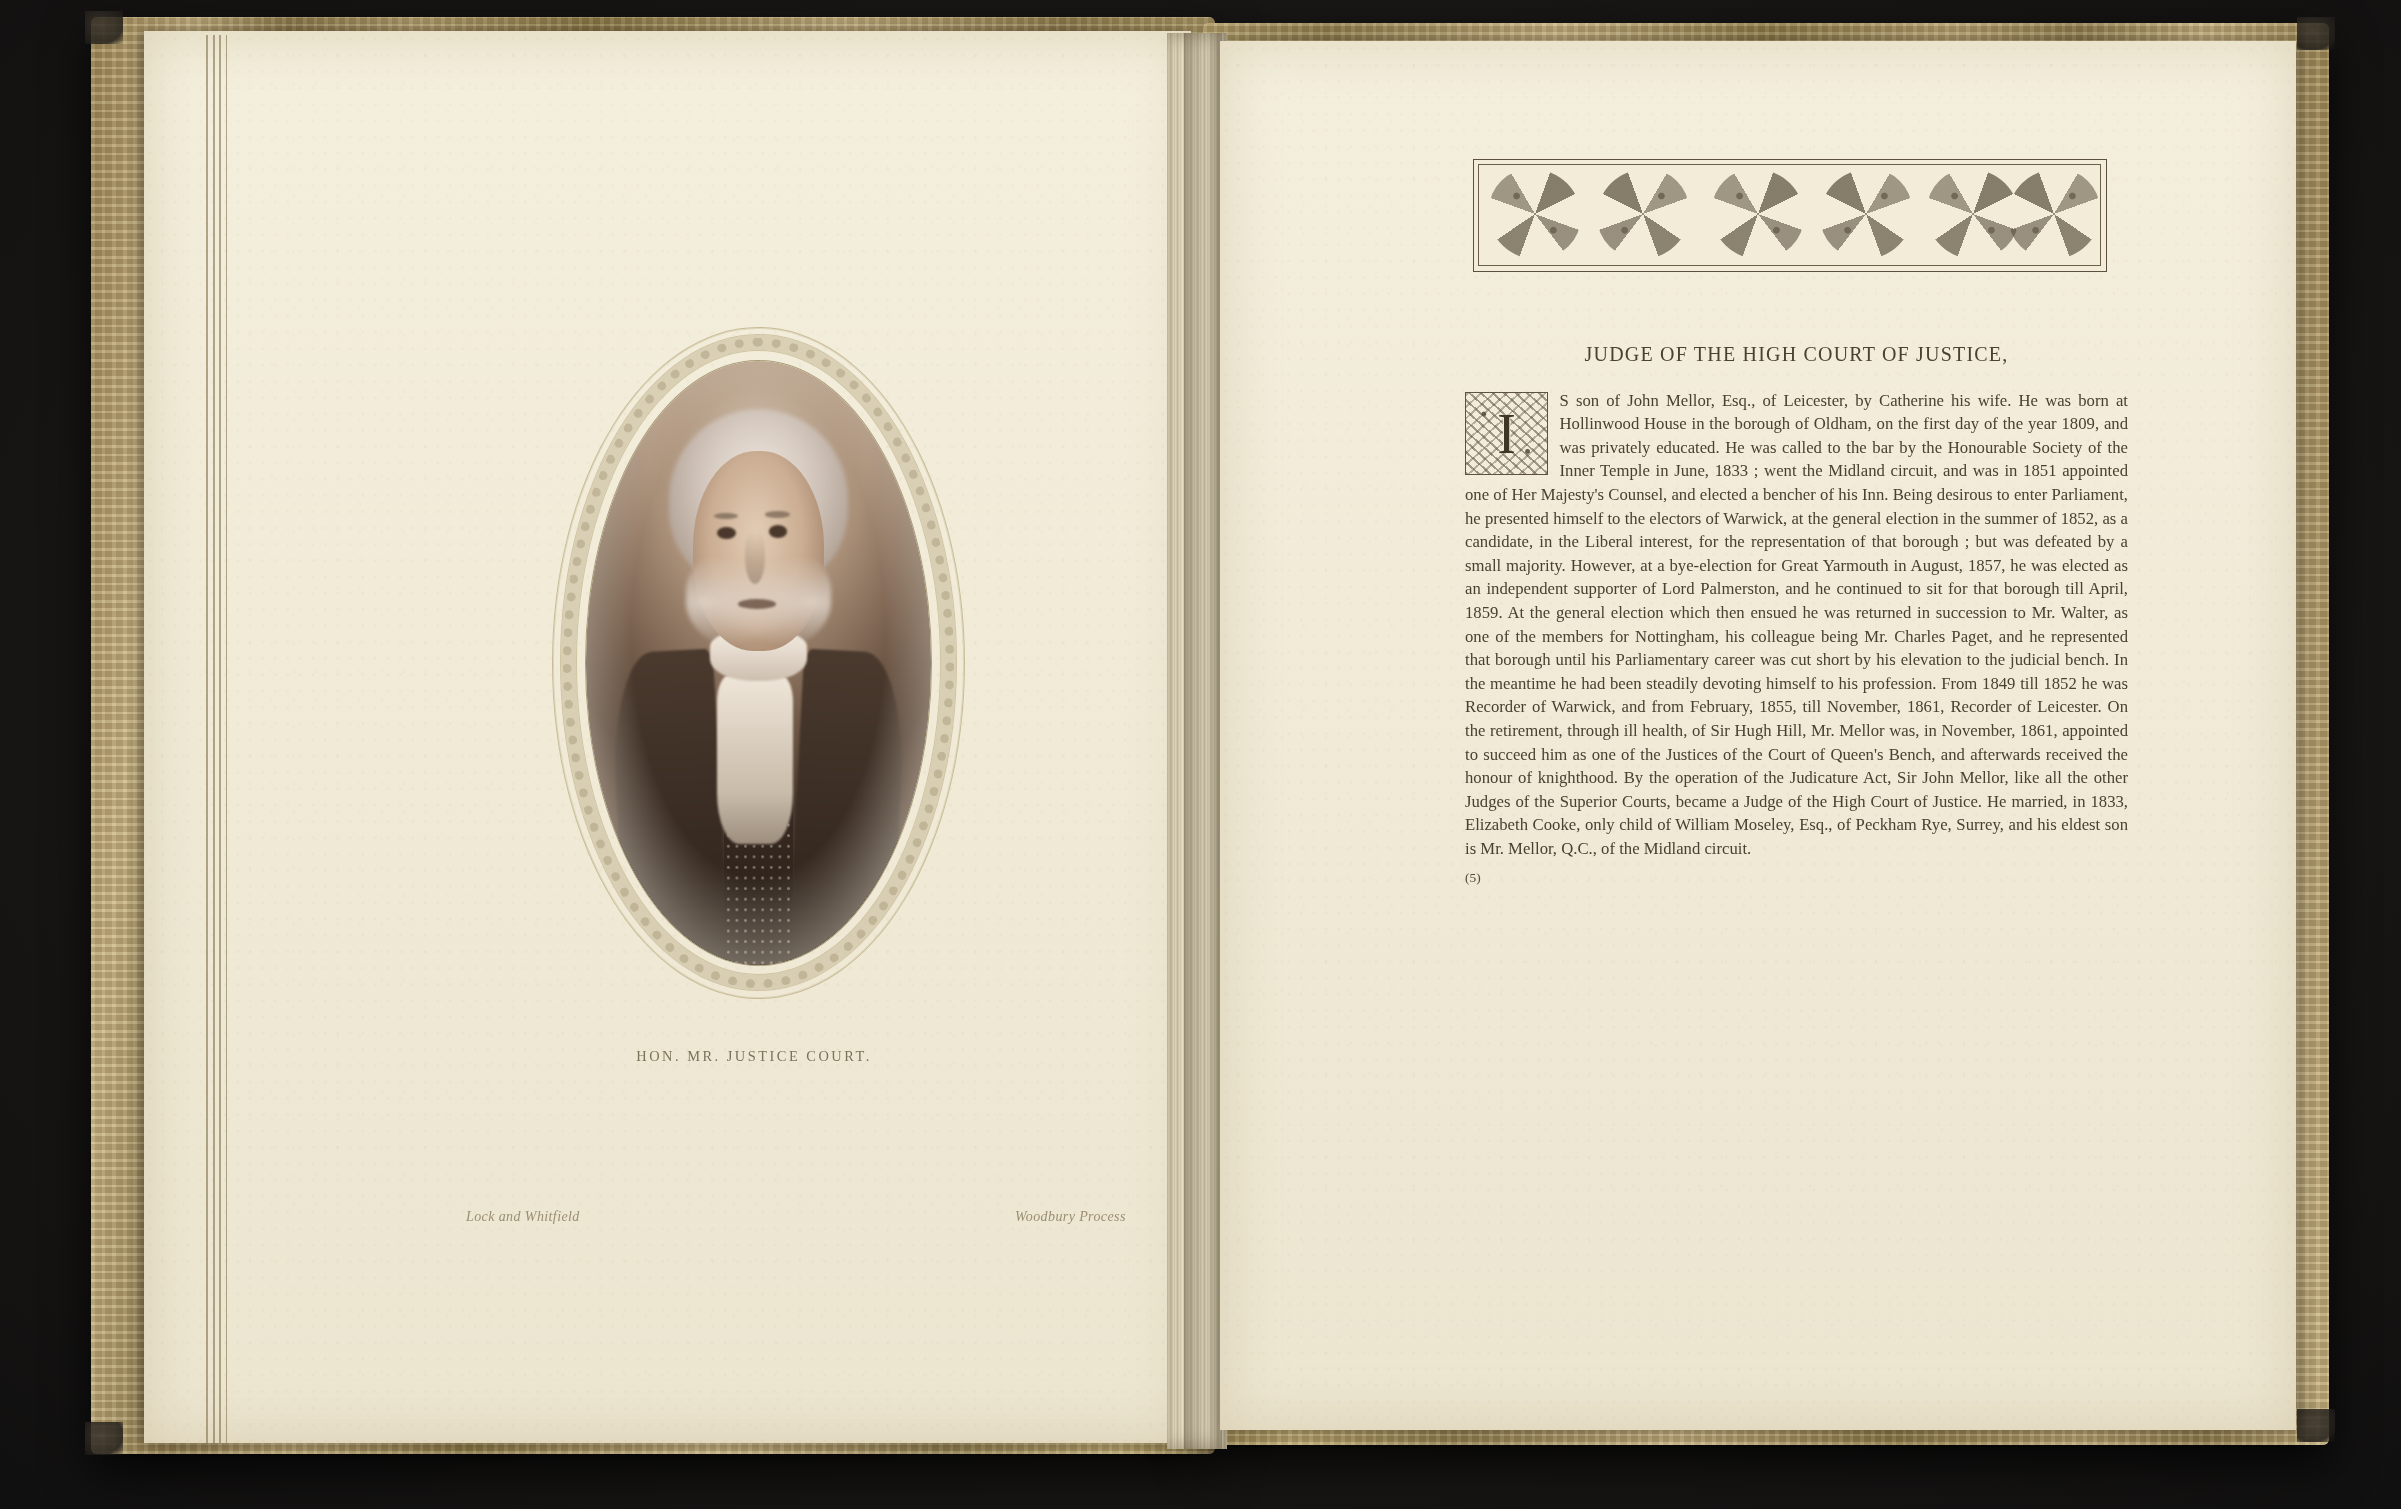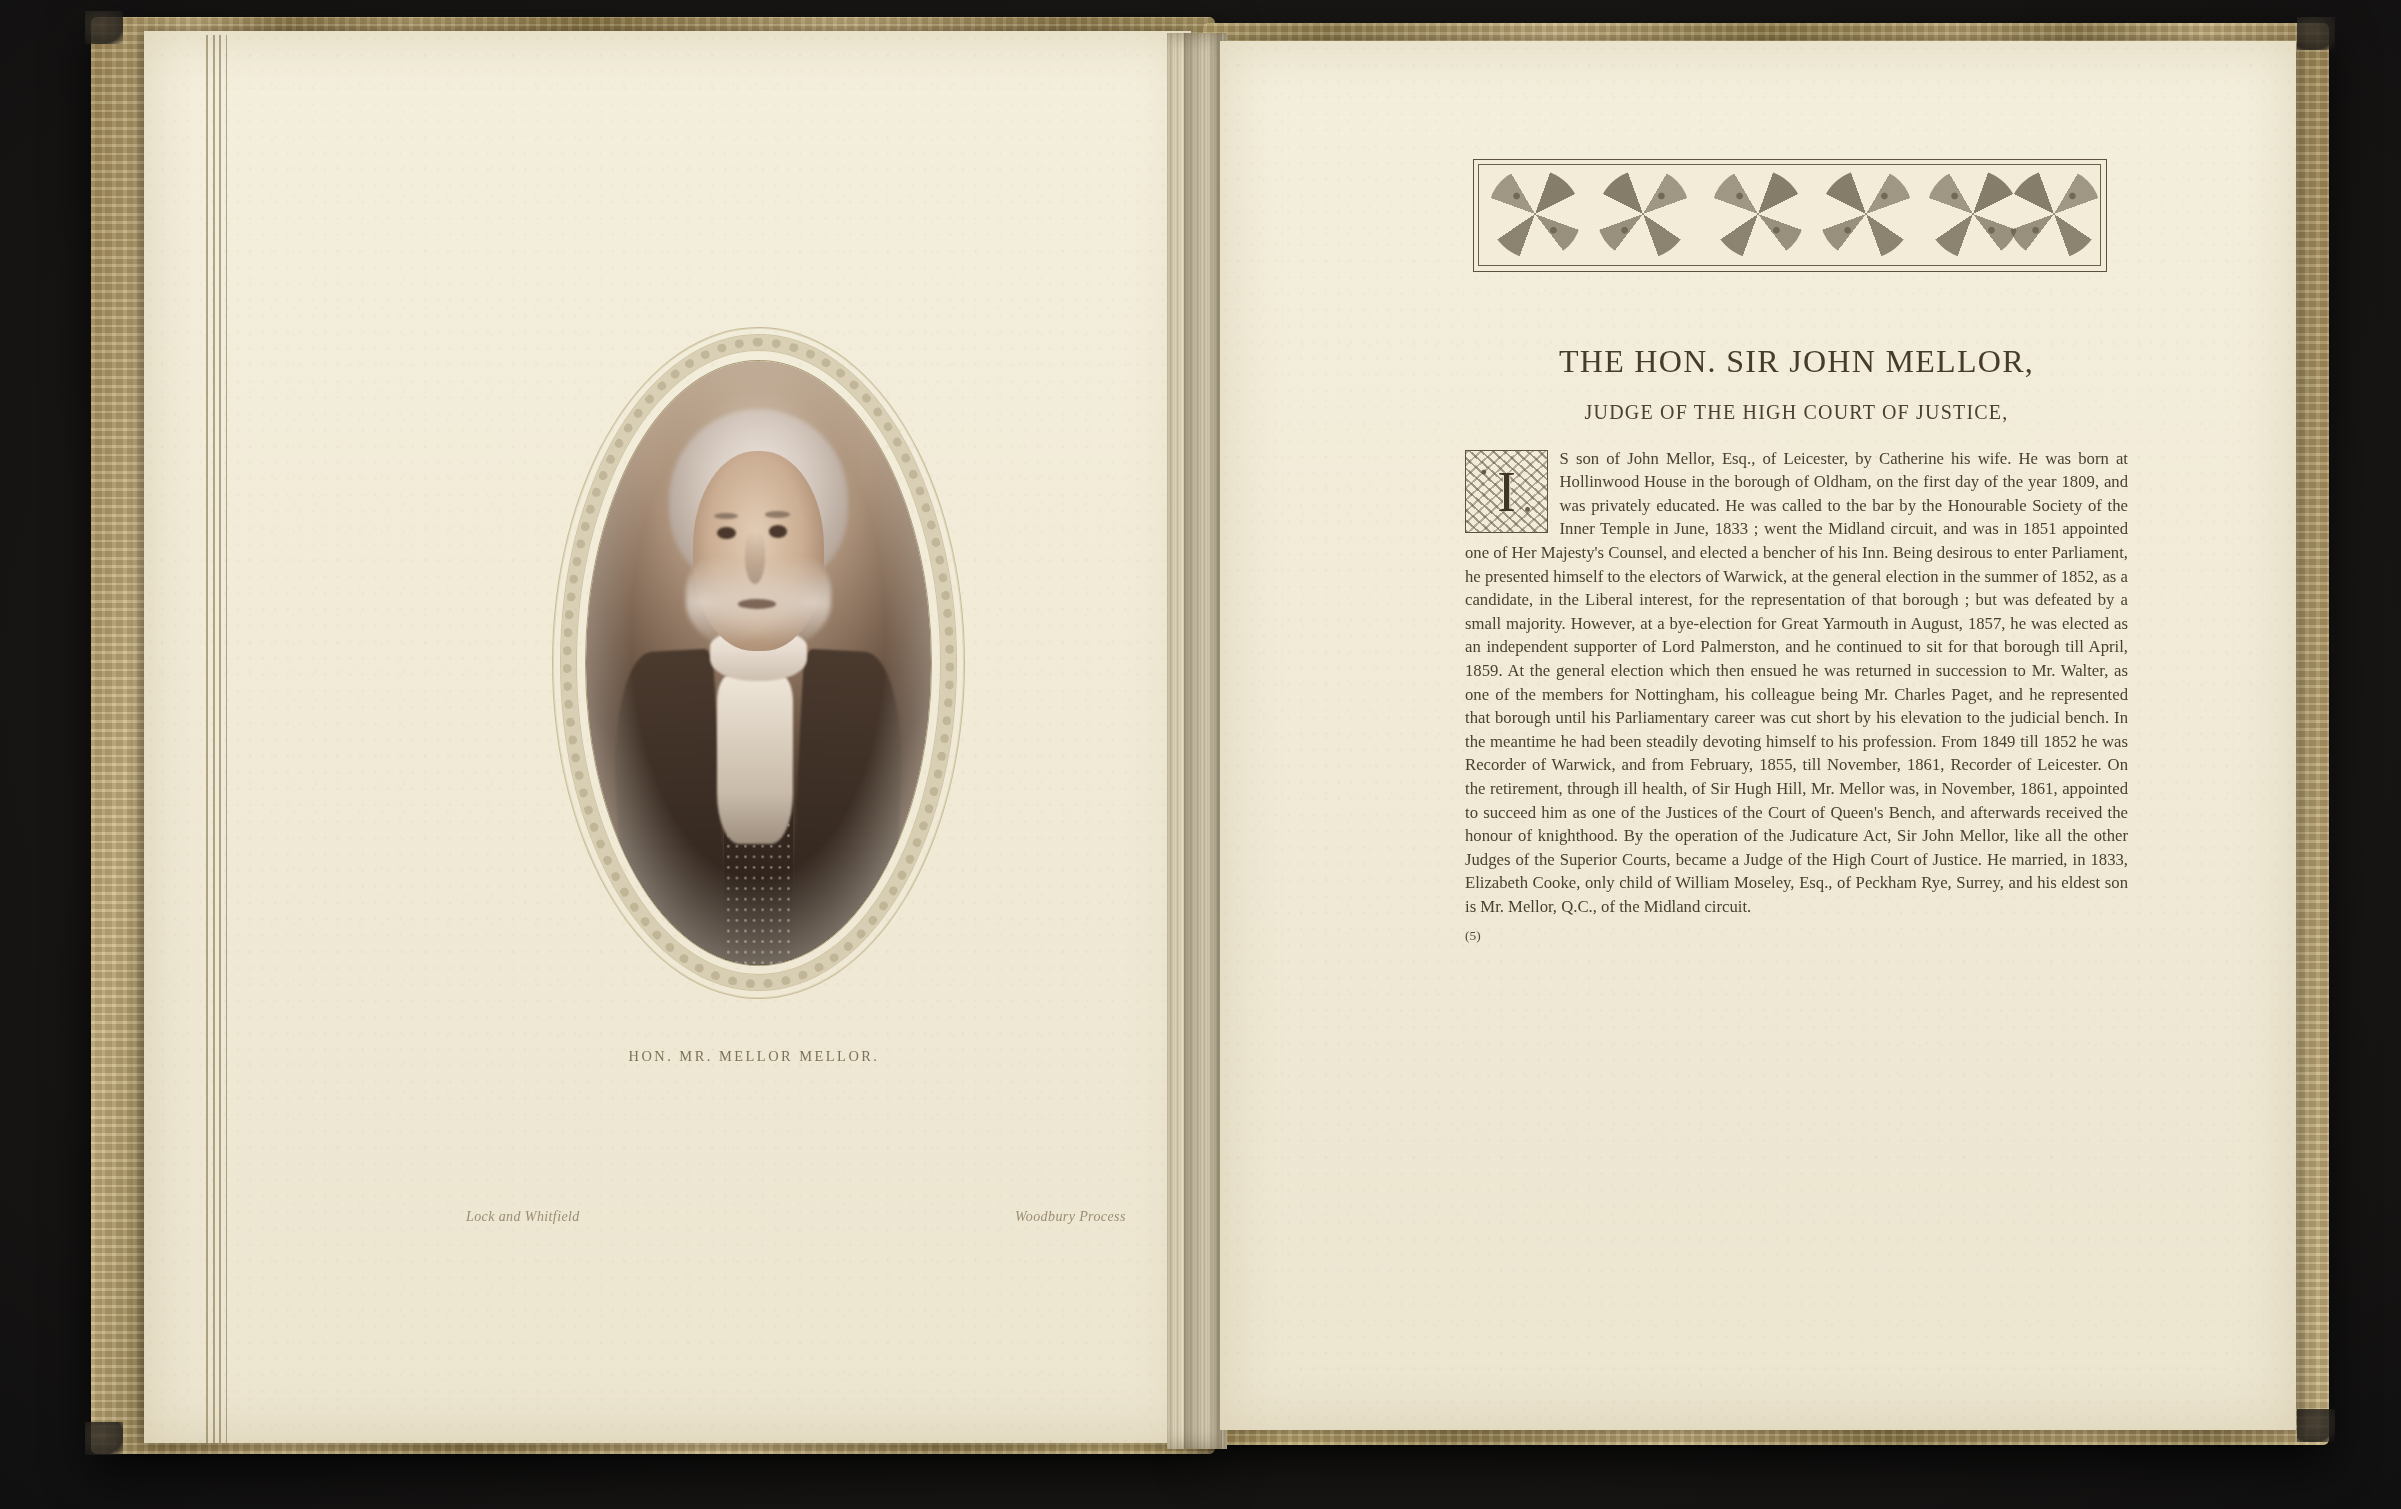--- a/index.html
+++ b/index.html
@@ -461,21 +461,21 @@
             <div id="p-eye-l"></div>
             <div id="p-eye-r"></div>
             <div id="p-nose"></div>
             <div id="p-mouth"></div>
             <div id="p-vignette"></div>
           </div>
         </div>
       </div>
     </div>
 
-    <div id="plate-caption">HON. MR. MELLOR MELLOR.</div>
+    <div id="plate-caption">HON. MR. JUSTICE COURT.</div>
     <div class="credit" id="credit-left">Lock and Whitfield</div>
     <div class="credit" id="credit-right">Woodbury Process</div>
 
     <div id="gutter"></div>
     <div id="spine-shadow"></div>
 
     <div class="page" id="page-right">
       <div id="paper-noise"></div>
     </div>
 
@@ -483,21 +483,20 @@
 
       <div id="headpiece">
         <div class="hp-orn a"></div>
         <div class="hp-orn b"></div>
         <div class="hp-orn c"></div>
         <div class="hp-orn d"></div>
         <div class="hp-orn e"></div>
         <div class="hp-orn f"></div>
       </div>
 
-      <h1 id="title">THE HON. SIR JOHN MELLOR,</h1>
       <h2 id="subtitle">JUDGE OF THE HIGH COURT OF JUSTICE,</h2>
 
       <div id="body-text">
         <div id="dropcap">
           <span>I</span>
         </div>
         <span>S son of John Mellor, Esq., of Leicester, by Catherine his wife. He was born at Hollinwood House in the borough of Oldham, on the first day of the year 1809, and was privately educated. He was called to the bar by the Honourable Society of the Inner Temple in June, 1833 ; went the Midland circuit, and was in 1851 appointed one of Her Majesty's Counsel, and elected a bencher of his Inn. Being desirous to enter Parliament, he presented himself to the electors of Warwick, at the general election in the summer of 1852, as a candidate, in the Liberal interest, for the representation of that borough ; but was defeated by a small majority. However, at a bye-election for Great Yarmouth in August, 1857, he was elected as an independent supporter of Lord Palmerston, and he continued to sit for that borough till April, 1859. At the general election which then ensued he was returned in succession to Mr. Walter, as one of the members for Nottingham, his colleague being Mr. Charles Paget, and he represented that borough until his Parliamentary career was cut short by his elevation to the judicial bench. In the meantime he had been steadily devoting himself to his profession. From 1849 till 1852 he was Recorder of Warwick, and from February, 1855, till November, 1861, Recorder of Leicester. On the retirement, through ill health, of Sir Hugh Hill, Mr. Mellor was, in November, 1861, appointed to succeed him as one of the Justices of the Court of Queen's Bench, and afterwards received the honour of knighthood. By the operation of the Judicature Act, Sir John Mellor, like all the other Judges of the Superior Courts, became a Judge of the High Court of Justice. He married, in 1833, Elizabeth Cooke, only child of William Moseley, Esq., of Peckham Rye, Surrey, and his eldest son is Mr. Mellor, Q.C., of the Midland circuit.</span>
         <div id="page-number">(5)</div>
       </div>
 

